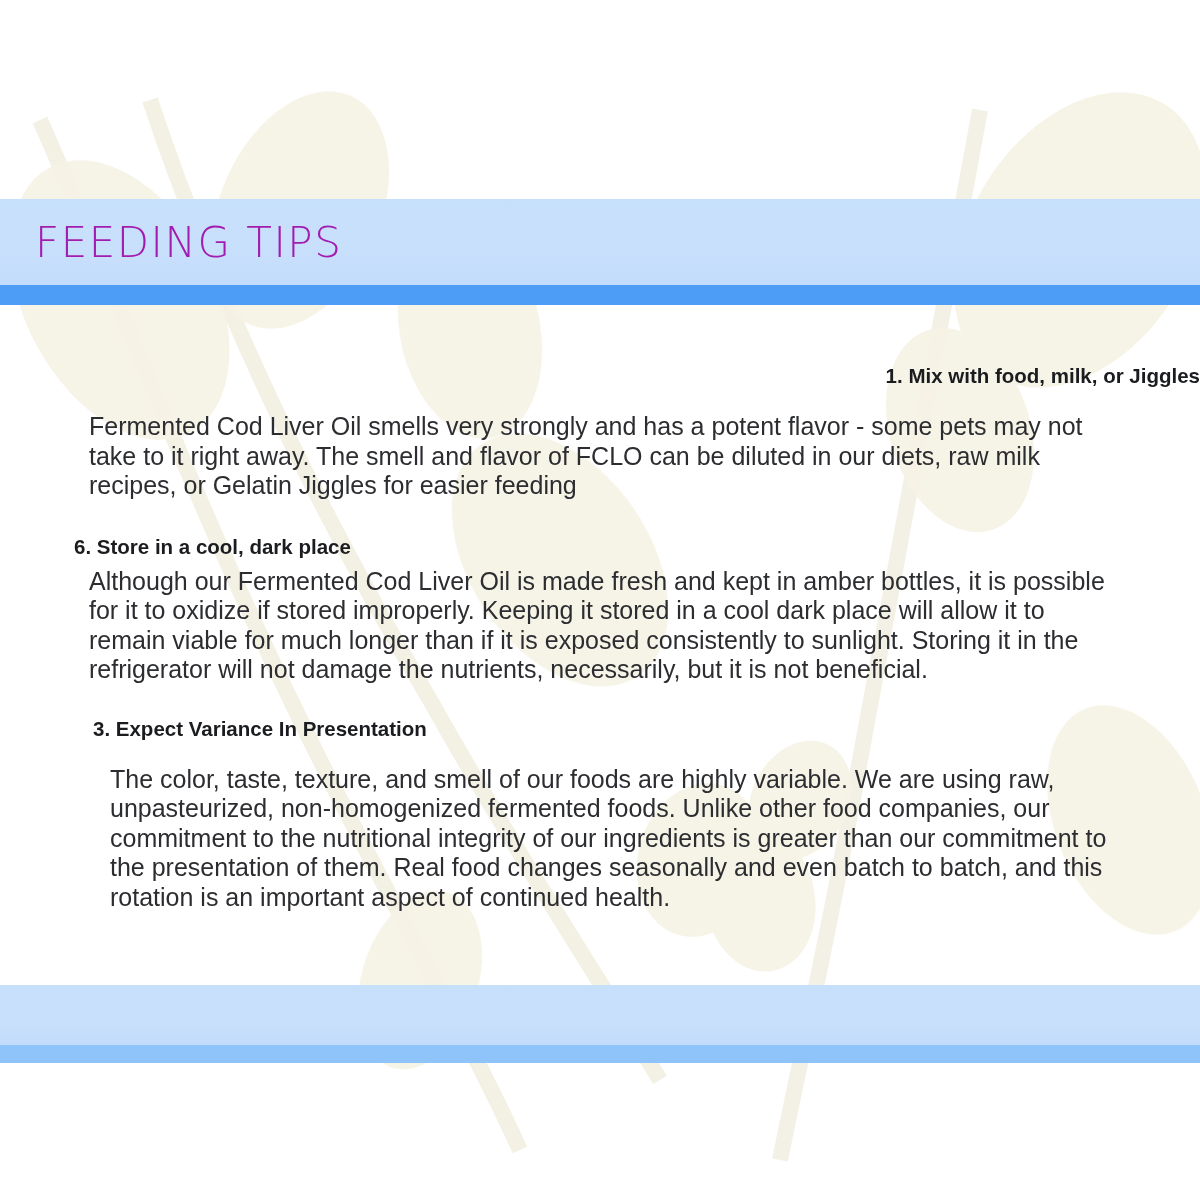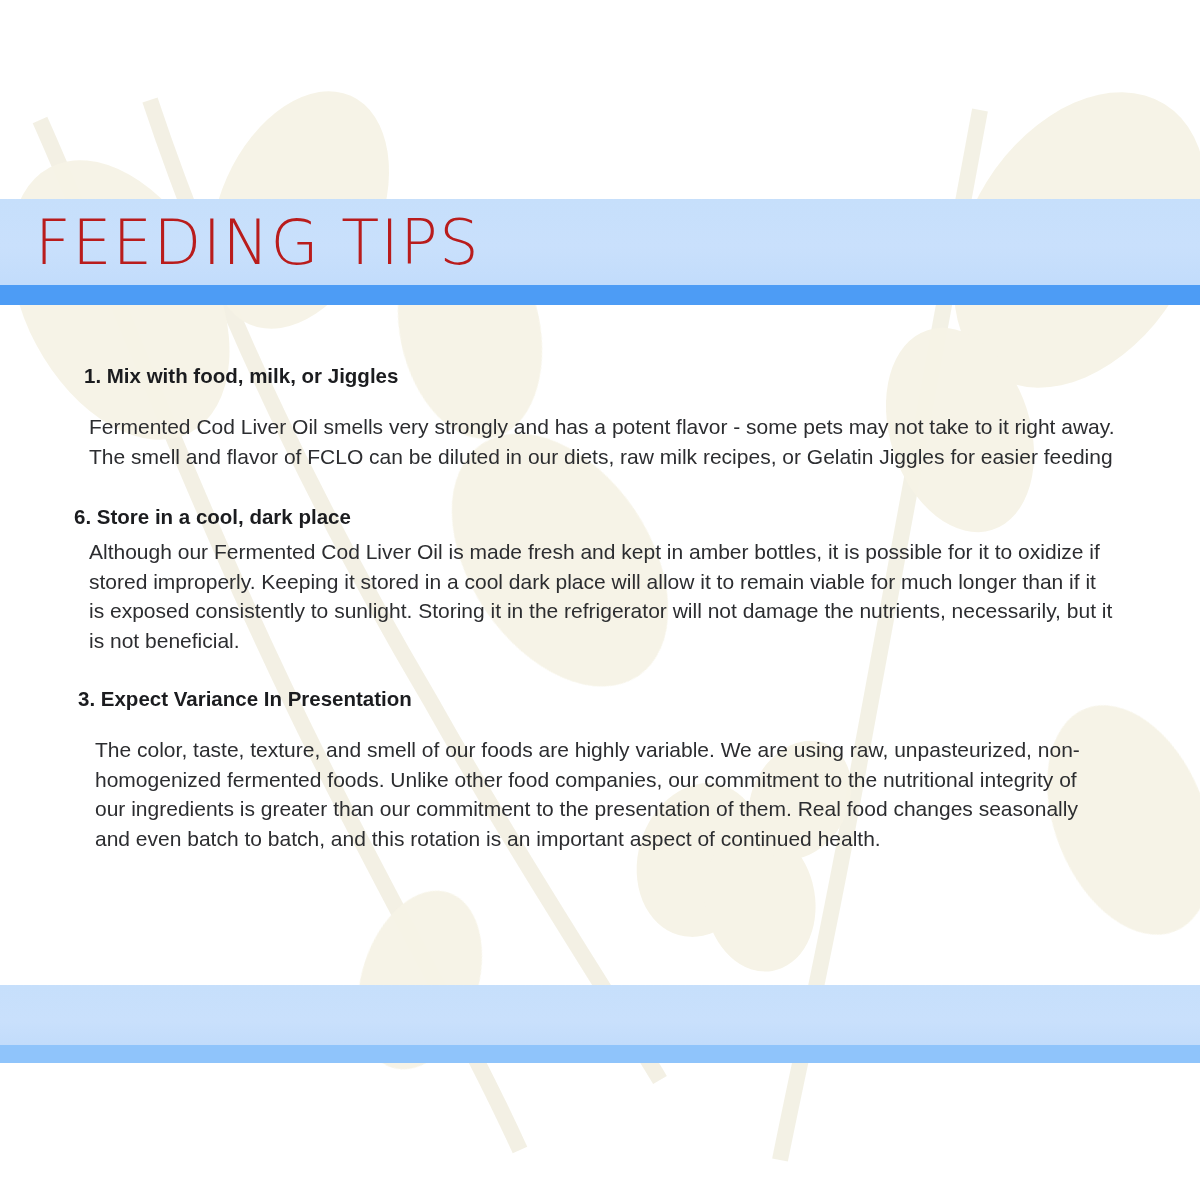--- a/index.html
+++ b/index.html
@@ -48,24 +48,24 @@
     background: #4d9cf5;
     z-index: 2;
   }
   .header-title {
     position: absolute;
     left: 35px;
     top: 206px;
     z-index: 3;
     font-family: "DejaVu Sans", "Liberation Sans", sans-serif;
     font-weight: 300;
-    font-size: 62px;
+    font-size: 42px;
     line-height: 74px;
     letter-spacing: 1.5px;
-    color: #b91c1c;
+    color: #a21caf;
     white-space: nowrap;
   }
 
   
   .footer-band {
     position: absolute;
     left: 0;
     top: 985px;
     width: 1200px;
     height: 60px;
@@ -98,36 +98,36 @@
     font-weight: bold;
     font-size: 20.5px;
     line-height: 28px;
     color: #1b1c1f;
     margin: 0;
     padding: 0;
   }
   .tip-body {
     font-family: "Liberation Sans", "DejaVu Sans", sans-serif;
     font-weight: normal;
-    font-size: 21px;
+    font-size: 25px;
     line-height: 29.5px;
     color: #2c2d30;
     margin: 0;
     padding: 0;
   }
 
   
-  .block-1 .tip-heading { margin-left: 84px; }
+  .block-1 .tip-heading { margin-left: 84px; text-align: right; }
   .block-1 .tip-body    { margin-left: 89px; width: 1030px; margin-top: 22px; }
 
   .block-2 { margin-top: 32px; }
   .block-2 .tip-heading { margin-left: 74px; }
   .block-2 .tip-body    { margin-left: 89px; width: 1025px; margin-top: 6px; }
 
-  .block-3 { margin-top: 30px; }
+  .block-3 { margin-top: 30px; margin-left: 15px; }
   .block-3 .tip-heading { margin-left: 78px; }
   .block-3 .tip-body    { margin-left: 95px; width: 1000px; margin-top: 22px; }
 </style>
 </head>
 <body>
 
 <div class="slide">
 
   <div class="watermark">
     <svg viewBox="0 0 1200 1200" xmlns="http://www.w3.org/2000/svg" aria-hidden="true">

